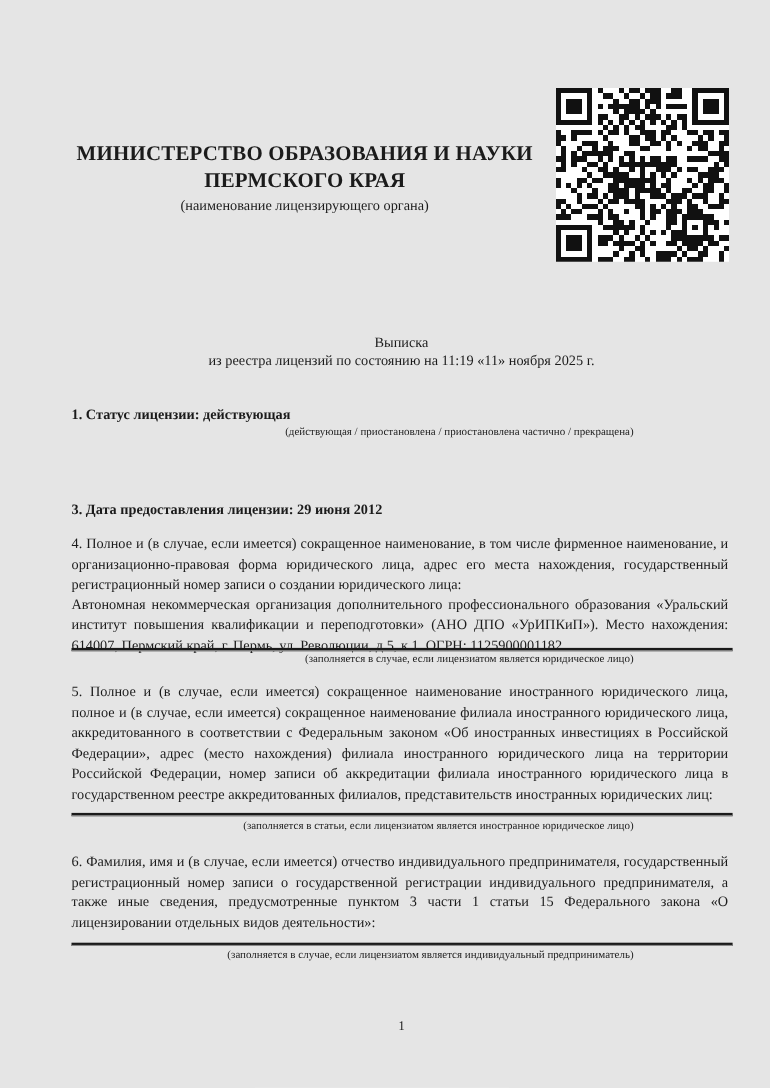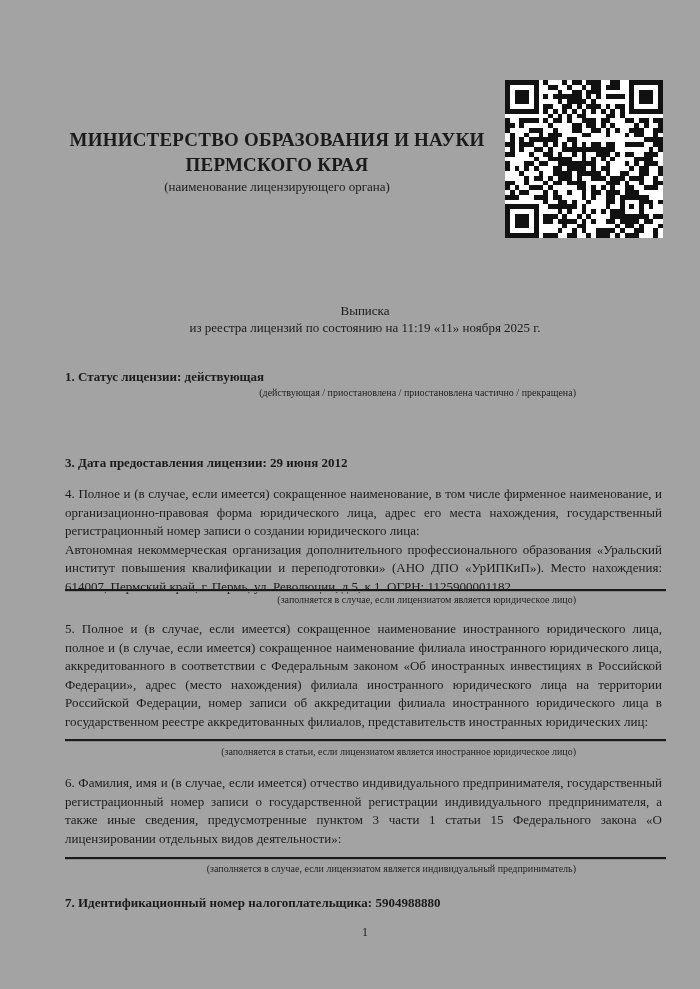--- a/index.html
+++ b/index.html
@@ -1,17 +1,17 @@
 <!DOCTYPE html>
 <html lang="ru"><head>
 <meta charset="utf-8">
 <style>
   html,body { margin:0; padding:0; background:#ffffff; }
   .page {
-    position:relative; width:700px; height:989px; background:#a3a3a3;
+    position:relative; width:700px; height:989px; background:#e5e5e5;
     font-family:"Liberation Serif", serif; color:#1b1b1b; overflow:hidden;
   }
   .abs { position:absolute; }
   .ministry {
     left:40px; top:127px; width:474px; text-align:center;
     font-weight:bold; font-size:19px; line-height:25px; letter-spacing:0.2px;
   }
   .ministry-caption {
     left:40px; top:179px; width:474px; text-align:center; font-size:13px;
   }
@@ -623,17 +623,16 @@
   </div>
   <div class="abs rule" style="top:739px;"></div>
   <div class="abs caption" style="top:746px;">(заполняется в статьи, если лицензиатом является иностранное юридическое лицо)</div>
 
   <div class="abs para" style="top:774px;">
     <div>6. Фамилия, имя и (в случае, если имеется) отчество индивидуального предпринимателя, государственный регистрационный номер записи о государственной регистрации индивидуального предпринимателя, а также иные сведения, предусмотренные пунктом 3 части 1 статьи 15 Федерального закона «О лицензировании отдельных видов деятельности»:</div>
   </div>
   <div class="abs rule" style="top:857px;"></div>
   <div class="abs caption" style="top:863px;">(заполняется в случае, если лицензиатом является индивидуальный предприниматель)</div>
 
-  <div class="abs single line" style="top:894px;">7. Идентификационный номер налогоплательщика: 5904988880</div>
 
   <div class="abs page-number">1</div>
 
 </div>
 
 </body></html>

